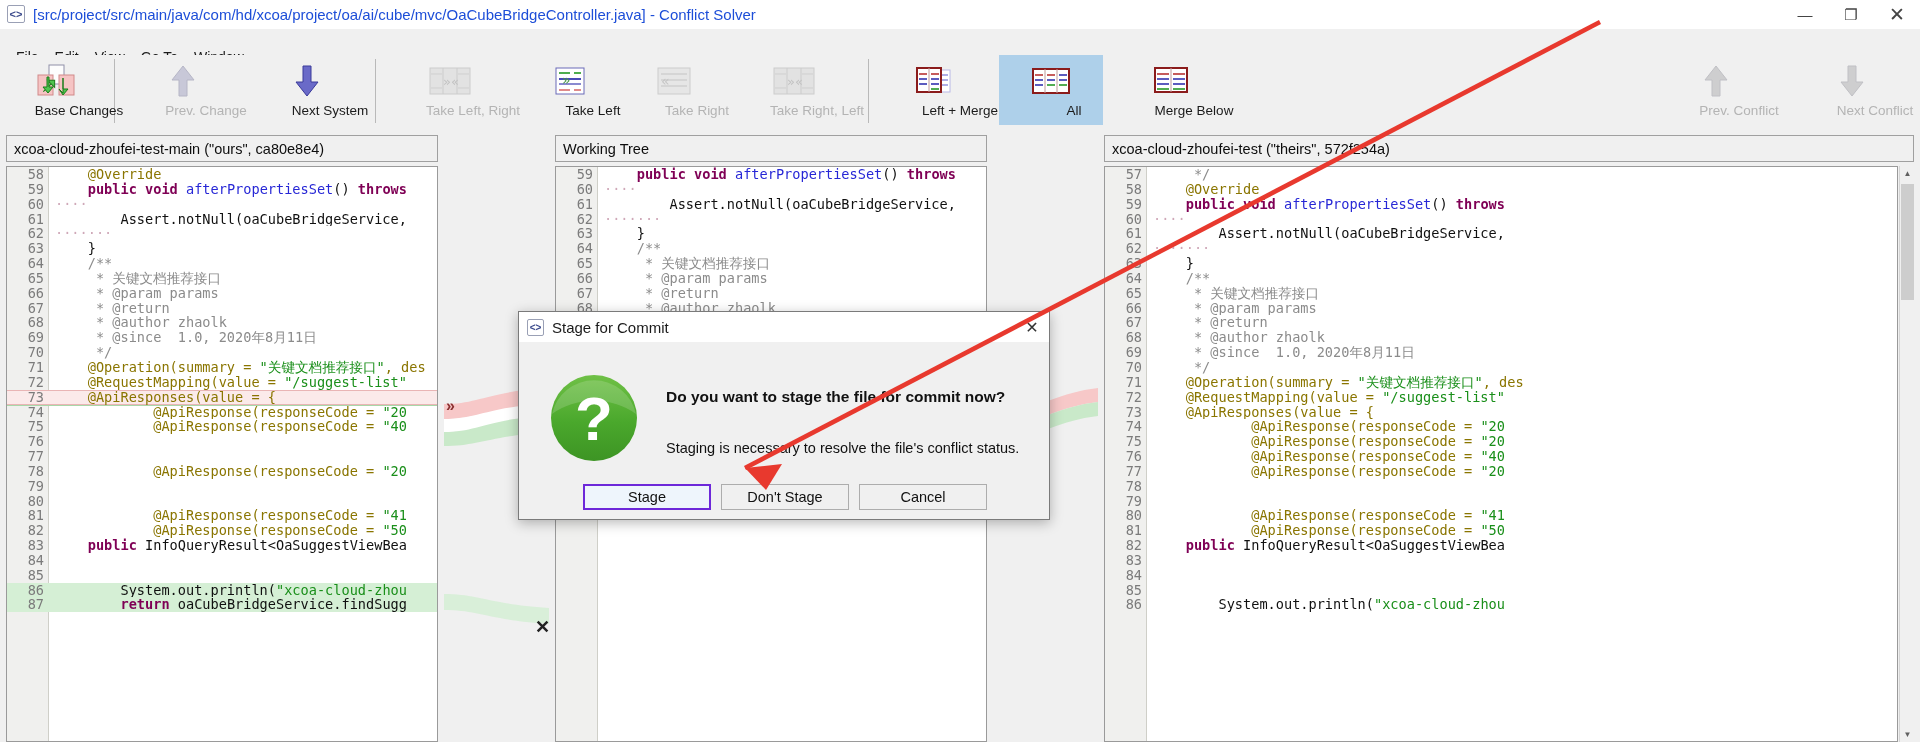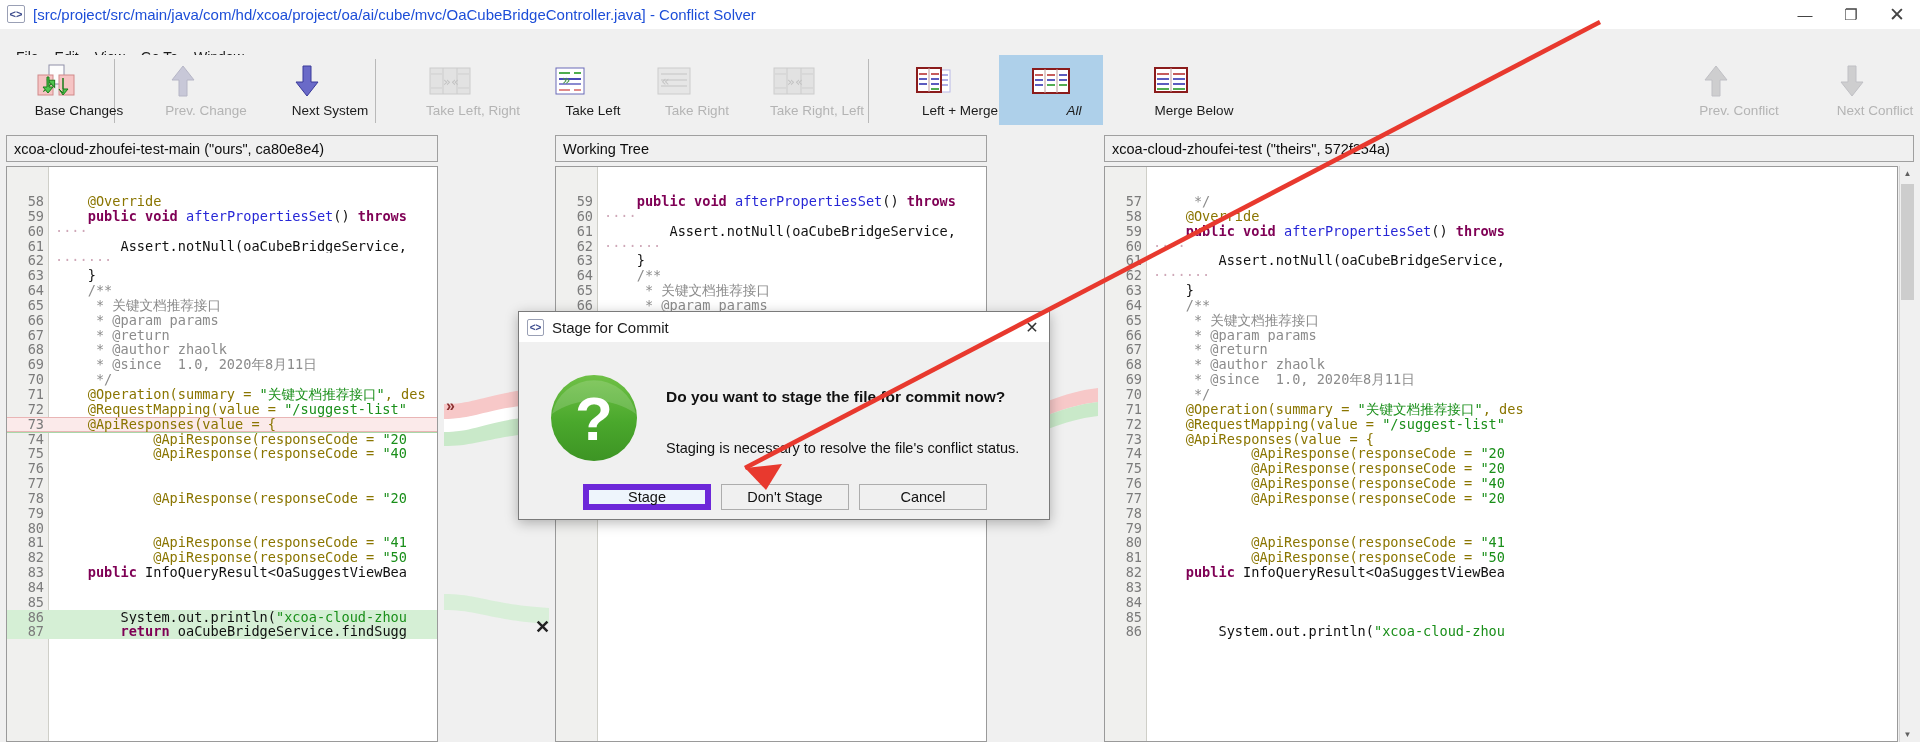--- a/index.html
+++ b/index.html
@@ -75,21 +75,21 @@
   }
   .tb-btn {
     width: 124px; height: 70px;
     display: flex; flex-direction: column;
     align-items: center; justify-content: flex-start;
     padding-top: 6px;
     position: relative;
   }
   .tb-btn.narrow { width: 104px; }
   .tb-btn.wide { width: 136px; }
-  .tb-btn.sel { background: #aed0ea; font-style: italic; }
+  .tb-btn.sel { background: #aed0ea; }
   .tb-ico {
     height: 40px; width: 48px;
     display: flex; align-items: center; justify-content: center;
   }
   .tb-lbl {
     font-size: 13.5px; color: #1b1b1b;
     margin-top: 2px; white-space: nowrap; margin-left: 46px;
   }
   .tb-btn.disabled .tb-lbl { color: #b4b4b4; }
   .tb-sep {
@@ -133,21 +133,20 @@
     width: 42px;
     background: #f0f0ee;
     border-right: 1px solid #cfcfc8;
   }
   .code-area {
     position: absolute; left: 0; top: 0; right: 0; bottom: 0;
     font-family: "DejaVu Sans Mono", monospace;
     font-size: 13.6px;
     line-height: 14.85px;
     white-space: pre;
-    margin-top: 27px;
   }
   .cl {
     position: relative;
     height: 14.85px;
     display: flex;
     align-items: center;
   }
   .ln {
     width: 42px; min-width: 42px;
     text-align: right; padding-right: 5px;
@@ -251,21 +250,21 @@
     gap: 10px;
   }
   .dlg-btn {
     height: 26px; min-width: 128px;
     background: #f0f0f0;
     border: 1px solid #adadad;
     font-size: 14.5px; color: #111;
     display: flex; align-items: center; justify-content: center;
   }
   .dlg-btn.default {
-    border: 6px solid #6d28d9;
+    border: 2px solid #6d28d9;
     background: #eef5fc;
   }
 
   
   .arrow-svg {
     position: absolute; left: 0; top: 0;
     width: 1920px; height: 742px;
     pointer-events: none;
   }
 </style>

